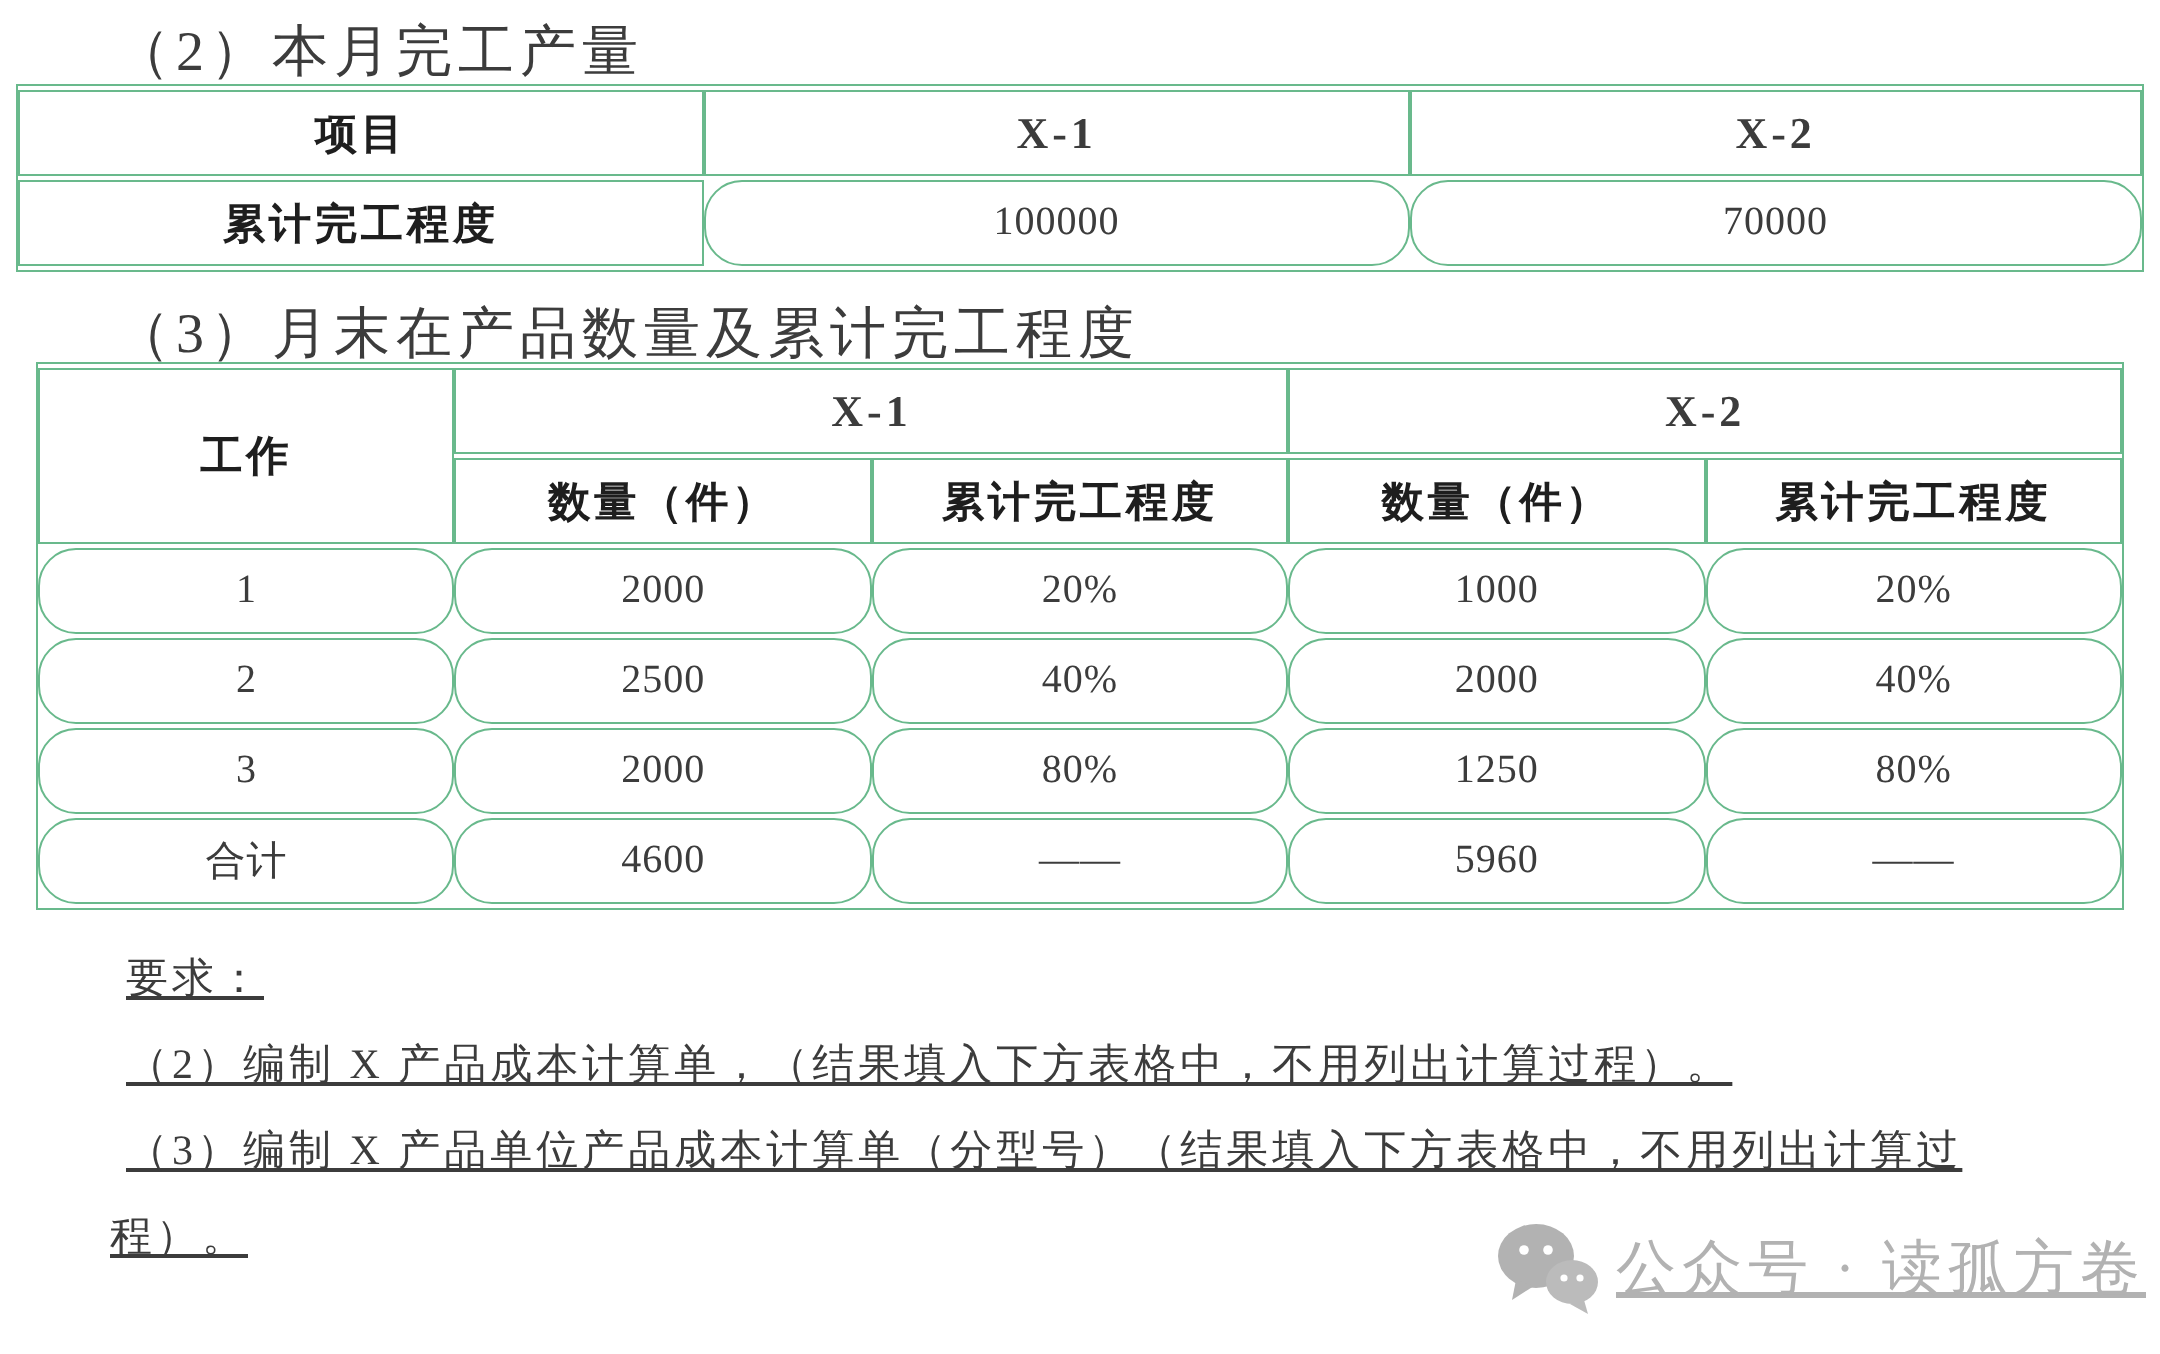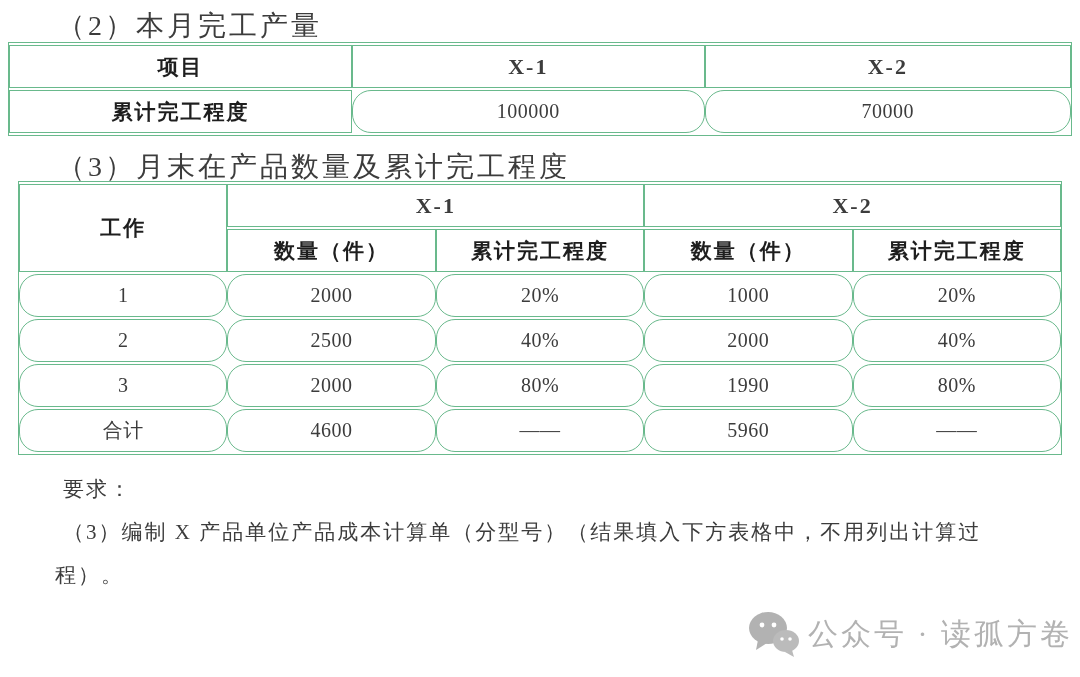--- a/index.html
+++ b/index.html
@@ -79,33 +79,35 @@
     left:0;top:468px;
     width:1080px;
     font-size:21px;
     letter-spacing:2px;
     color:var(--text);
   }
   #requirements .line{
     line-height:43px;
     padding-left:63px;
     white-space:nowrap;
+    text-decoration:underline;
   }
   #requirements .wrap-line{
     padding-left:55px;
   }
 
   #watermark{
     position:absolute;
     left:748px;top:610px;
     display:flex;
     align-items:center;
     gap:8px;
     color:var(--wm);
     opacity:0.9;
+    text-decoration:underline;
   }
   #watermark .wm-text{
     font-size:30px;
     letter-spacing:3px;
     white-space:nowrap;
   }
   #watermark svg{display:block;}
 </style>
 </head>
 <body>
@@ -165,35 +167,36 @@
     <td class="num">2</td>
     <td class="num">2500</td>
     <td class="num">40%</td>
     <td class="num">2000</td>
     <td class="num">40%</td>
   </tr>
   <tr>
     <td class="num">3</td>
     <td class="num">2000</td>
     <td class="num">80%</td>
-    <td class="num">1990</td>
+    <td class="num">1250</td>
     <td class="num">80%</td>
   </tr>
   <tr>
     <td class="num">合计</td>
     <td class="num">4600</td>
     <td class="num">——</td>
     <td class="num">5960</td>
     <td class="num">——</td>
   </tr>
 </tbody>
   </table>
 
 <div id="requirements">
   <div class="line">要求：</div>
+  <div class="line">（2）编制 X 产品成本计算单，（结果填入下方表格中，不用列出计算过程）。</div>
   <div class="line">（3）编制 X 产品单位产品成本计算单（分型号）（结果填入下方表格中，不用列出计算过</div>
   <div class="line wrap-line">程）。</div>
 </div>
 
 <div id="watermark">
   <span>
     <svg width="52" height="48" viewBox="0 0 52 48">
       <ellipse cx="20" cy="18" rx="19" ry="16" fill="#aaaaaa"></ellipse>
       <path d="M10 30 L8 40 L19 33 Z" fill="#aaaaaa"></path>
       <circle cx="14" cy="15" r="2.4" fill="#ffffff"></circle>

